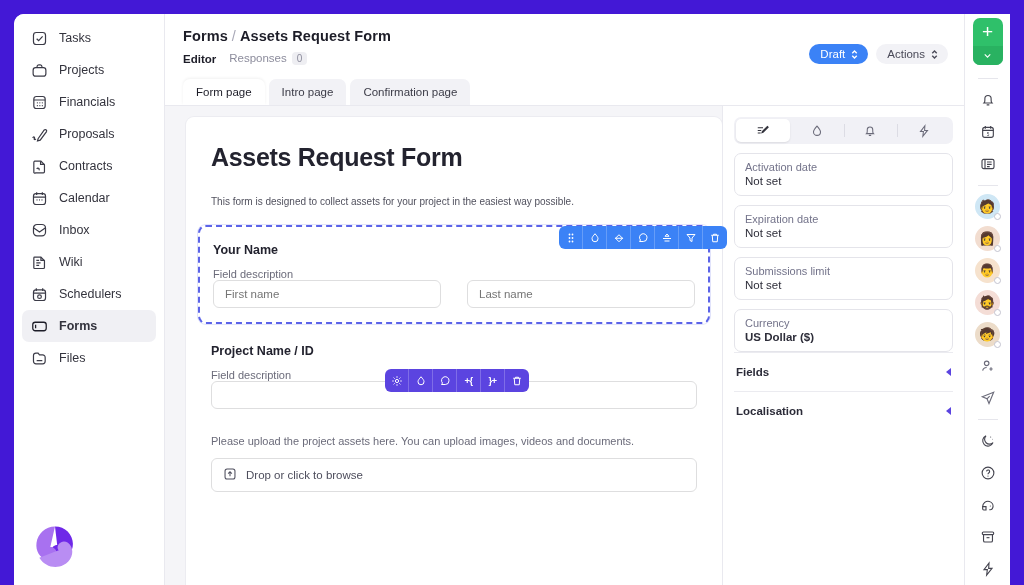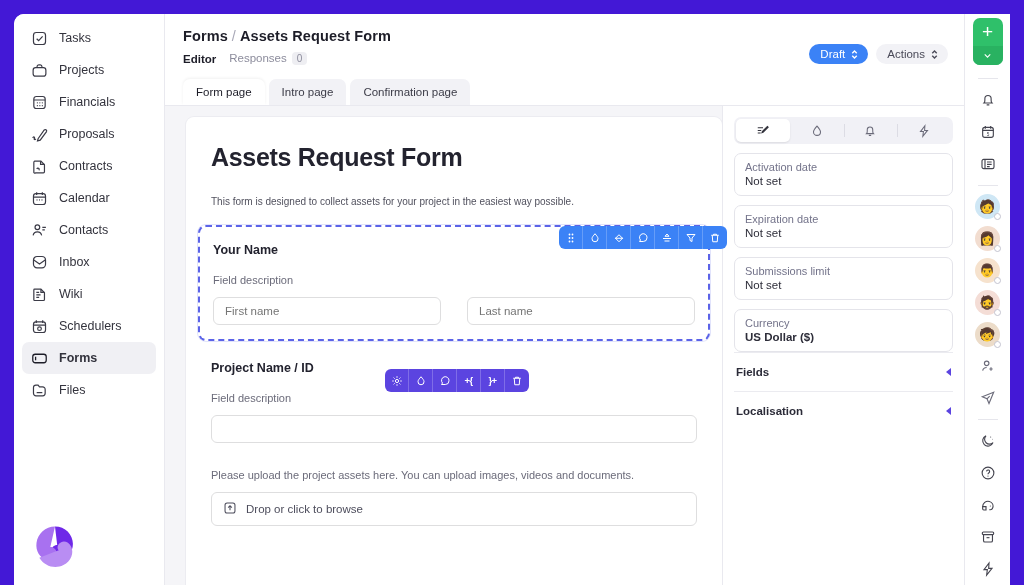--- a/index.html
+++ b/index.html
@@ -102,22 +102,22 @@
 
   .fieldblock { margin-top: 20px; position: relative; }
   .fieldblock.selected {
     border: 2px dashed #5b63e8;
     border-radius: 8px;
     margin: 18px -13px 0 -13px;
     padding: 16px 13px 14px 13px;
     box-shadow: 0 0 0 1px rgba(91,99,232,.18);
   }
   .f-label { font-size: 12.5px; font-weight: bold; color: #23232f; }
-  .f-desc { font-size: 11px; color: #6b6b7a; margin-top: 17px; }
-  .f-inputs { display: flex; gap: 26px; margin-top: 11px; }
+  .f-desc { font-size: 11px; color: #6b6b7a; margin-top: 11px; }
+  .f-inputs { display: flex; gap: 26px; }
   .f-input {
     flex: 1 1 0; height: 28px;
     border: 1px solid #dededf; border-radius: 6px;
     background: #fff; font-size: 11.5px; color: #4d4d5c;
     padding: 0 11px; display: flex; align-items: center;
     font-family: "Liberation Sans", sans-serif;
   }
   .dropzone {
     margin-top: 11px; height: 34px;
     border: 1px solid #dededf; border-radius: 6px;
@@ -288,30 +288,20 @@
             <rect x="3.5" y="5" width="17" height="15.5" rx="3.5"></rect>
             <path d="M3.5 10h17M8 3v4M16 3v4"></path>
             <circle cx="8.5" cy="14" r=".9" fill="#3b3b47" stroke="none"></circle>
             <circle cx="12" cy="14" r=".9" fill="#3b3b47" stroke="none"></circle>
             <circle cx="15.5" cy="14" r=".9" fill="#3b3b47" stroke="none"></circle>
           </svg>
         </span>
       <span>Calendar</span>
     </div>
 
-    <div class="nav-item">
-      <span class="nav-icon">
-          <svg viewBox="0 0 24 24" fill="none" stroke="#3b3b47" stroke-width="1.7">
-            <circle cx="9" cy="7.5" r="3.3"></circle>
-            <path d="M3 19c.6-3.4 3-5 6-5s5.4 1.6 6 5"></path>
-            <path d="M16 7.5h5M16 11h3.5"></path>
-          </svg>
-        </span>
-      <span>Contacts</span>
-    </div>
 
     <div class="nav-item">
       <span class="nav-icon">
           <svg viewBox="0 0 24 24" fill="none" stroke="#3b3b47" stroke-width="1.7">
             <path d="M3.5 8.5a5 5 0 015-5h7a5 5 0 015 5v6a5 5 0 01-5 5h-7a5 5 0 01-5-5z"></path>
             <path d="M4 8.5l8 5.5 8-5.5"></path>
           </svg>
         </span>
       <span>Inbox</span>
     </div>

